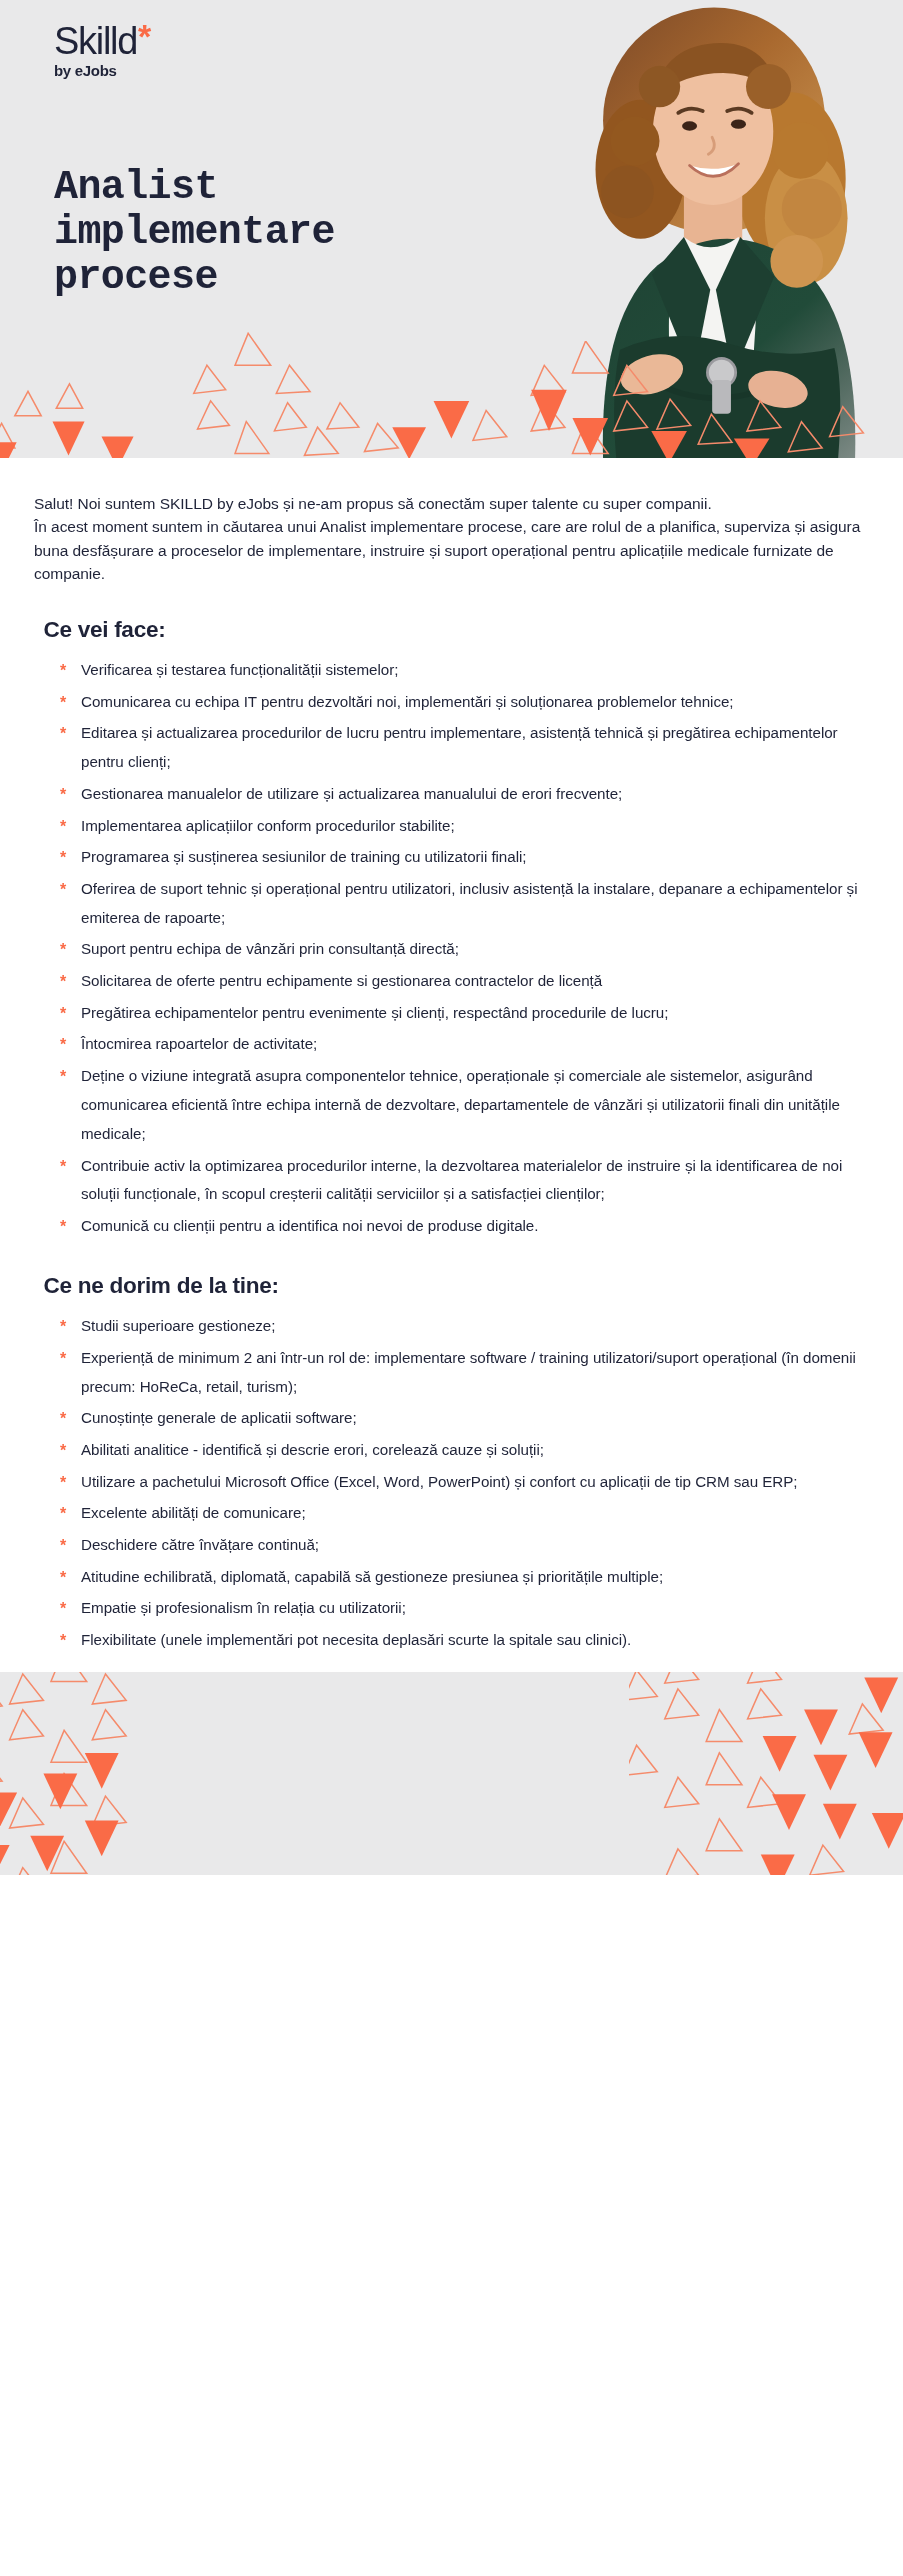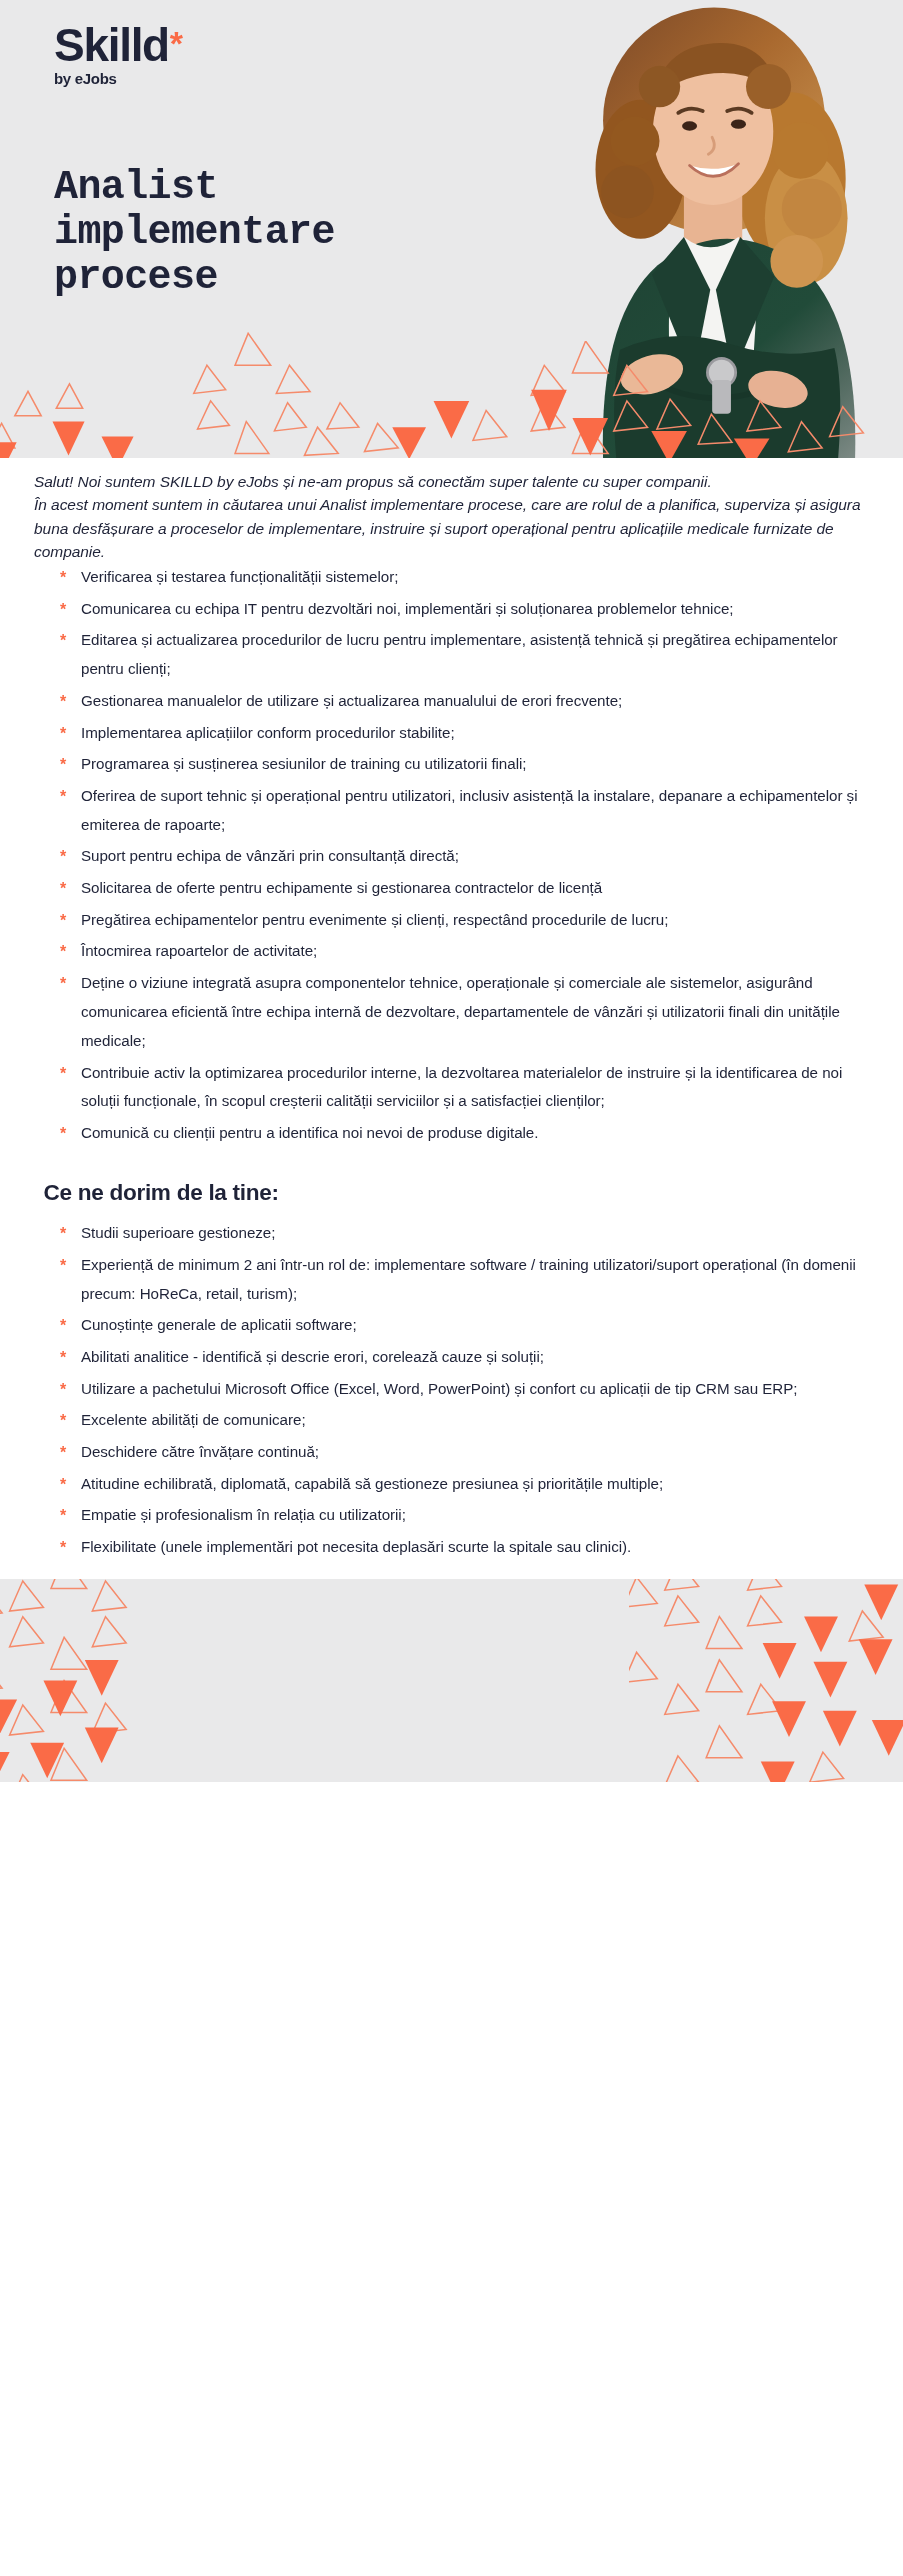--- a/index.html
+++ b/index.html
@@ -28,22 +28,22 @@
   }
 
   .logo-block {
     position: absolute;
     left: 54px;
     top: 21.6px;
     z-index: 6;
     user-select: none;
   }
   .logo-word {
-    font-size: 46px;
-    font-weight: 700;
+    font-size: 38px;
+    font-weight: 400;
     letter-spacing: -1.3px;
     color: #1f2338;
     line-height: 1;
     display: inline-block;
   }
   .logo-star {
     color: #fa6b47;
     font-size: 34px;
     font-weight: 700;
     vertical-align: super;
@@ -96,27 +96,26 @@
 
   
   .content {
     position: relative;
     z-index: 3;
     padding: 0 32px 0 34px;
     background: transparent;
   }
 
   .intro {
-    margin-top: 12px;
+    margin-top: 34px;
     font-size: 15.5px;
     line-height: 1.50;
     color: #1f2338;
     letter-spacing: -0.05px;
     max-width: 828px;
-    font-style: italic;
   }
   .intro p { margin: 0; }
 
   .section-heading {
     font-size: 22.6px;
     font-weight: 700;
     color: #1f2338;
     letter-spacing: -0.3px;
     margin-top: 32px;
     margin-bottom: 13px;
@@ -300,20 +299,21 @@
     </div>
   </div>
 
   <div class="content">
 
     <div class="intro">
       <p>Salut! Noi suntem SKILLD by eJobs și ne-am propus să conectăm super talente cu super companii.</p>
       <p>În acest moment suntem in căutarea unui Analist implementare procese, care are rolul de a planifica, superviza și asigura buna desfășurare a proceselor de implementare, instruire și suport operațional pentru aplicațiile medicale furnizate de companie.</p>
     </div>
 
+    <h2 class="section-heading">Ce vei face:</h2>
     <ul class="bullets" id="responsibilities-list">
         <li><span class="ast">*</span><span>Verificarea și testarea funcționalității sistemelor;</span></li>
         <li><span class="ast">*</span><span>Comunicarea cu echipa IT pentru dezvoltări noi, implementări și soluționarea problemelor tehnice;</span></li>
         <li><span class="ast">*</span><span>Editarea și actualizarea procedurilor de lucru pentru implementare, asistență tehnică și pregătirea echipamentelor pentru clienți;</span></li>
         <li><span class="ast">*</span><span>Gestionarea manualelor de utilizare și actualizarea manualului de erori frecvente;</span></li>
         <li><span class="ast">*</span><span>Implementarea aplicațiilor conform procedurilor stabilite;</span></li>
         <li><span class="ast">*</span><span>Programarea și susținerea sesiunilor de training cu utilizatorii finali;</span></li>
         <li><span class="ast">*</span><span>Oferirea de suport tehnic și operațional pentru utilizatori, inclusiv asistență la instalare, depanare a echipamentelor și emiterea de rapoarte;</span></li>
         <li><span class="ast">*</span><span>Suport pentru echipa de vânzări prin consultanță directă;</span></li>
         <li><span class="ast">*</span><span>Solicitarea de oferte pentru echipamente si gestionarea contractelor de licență</span></li>

